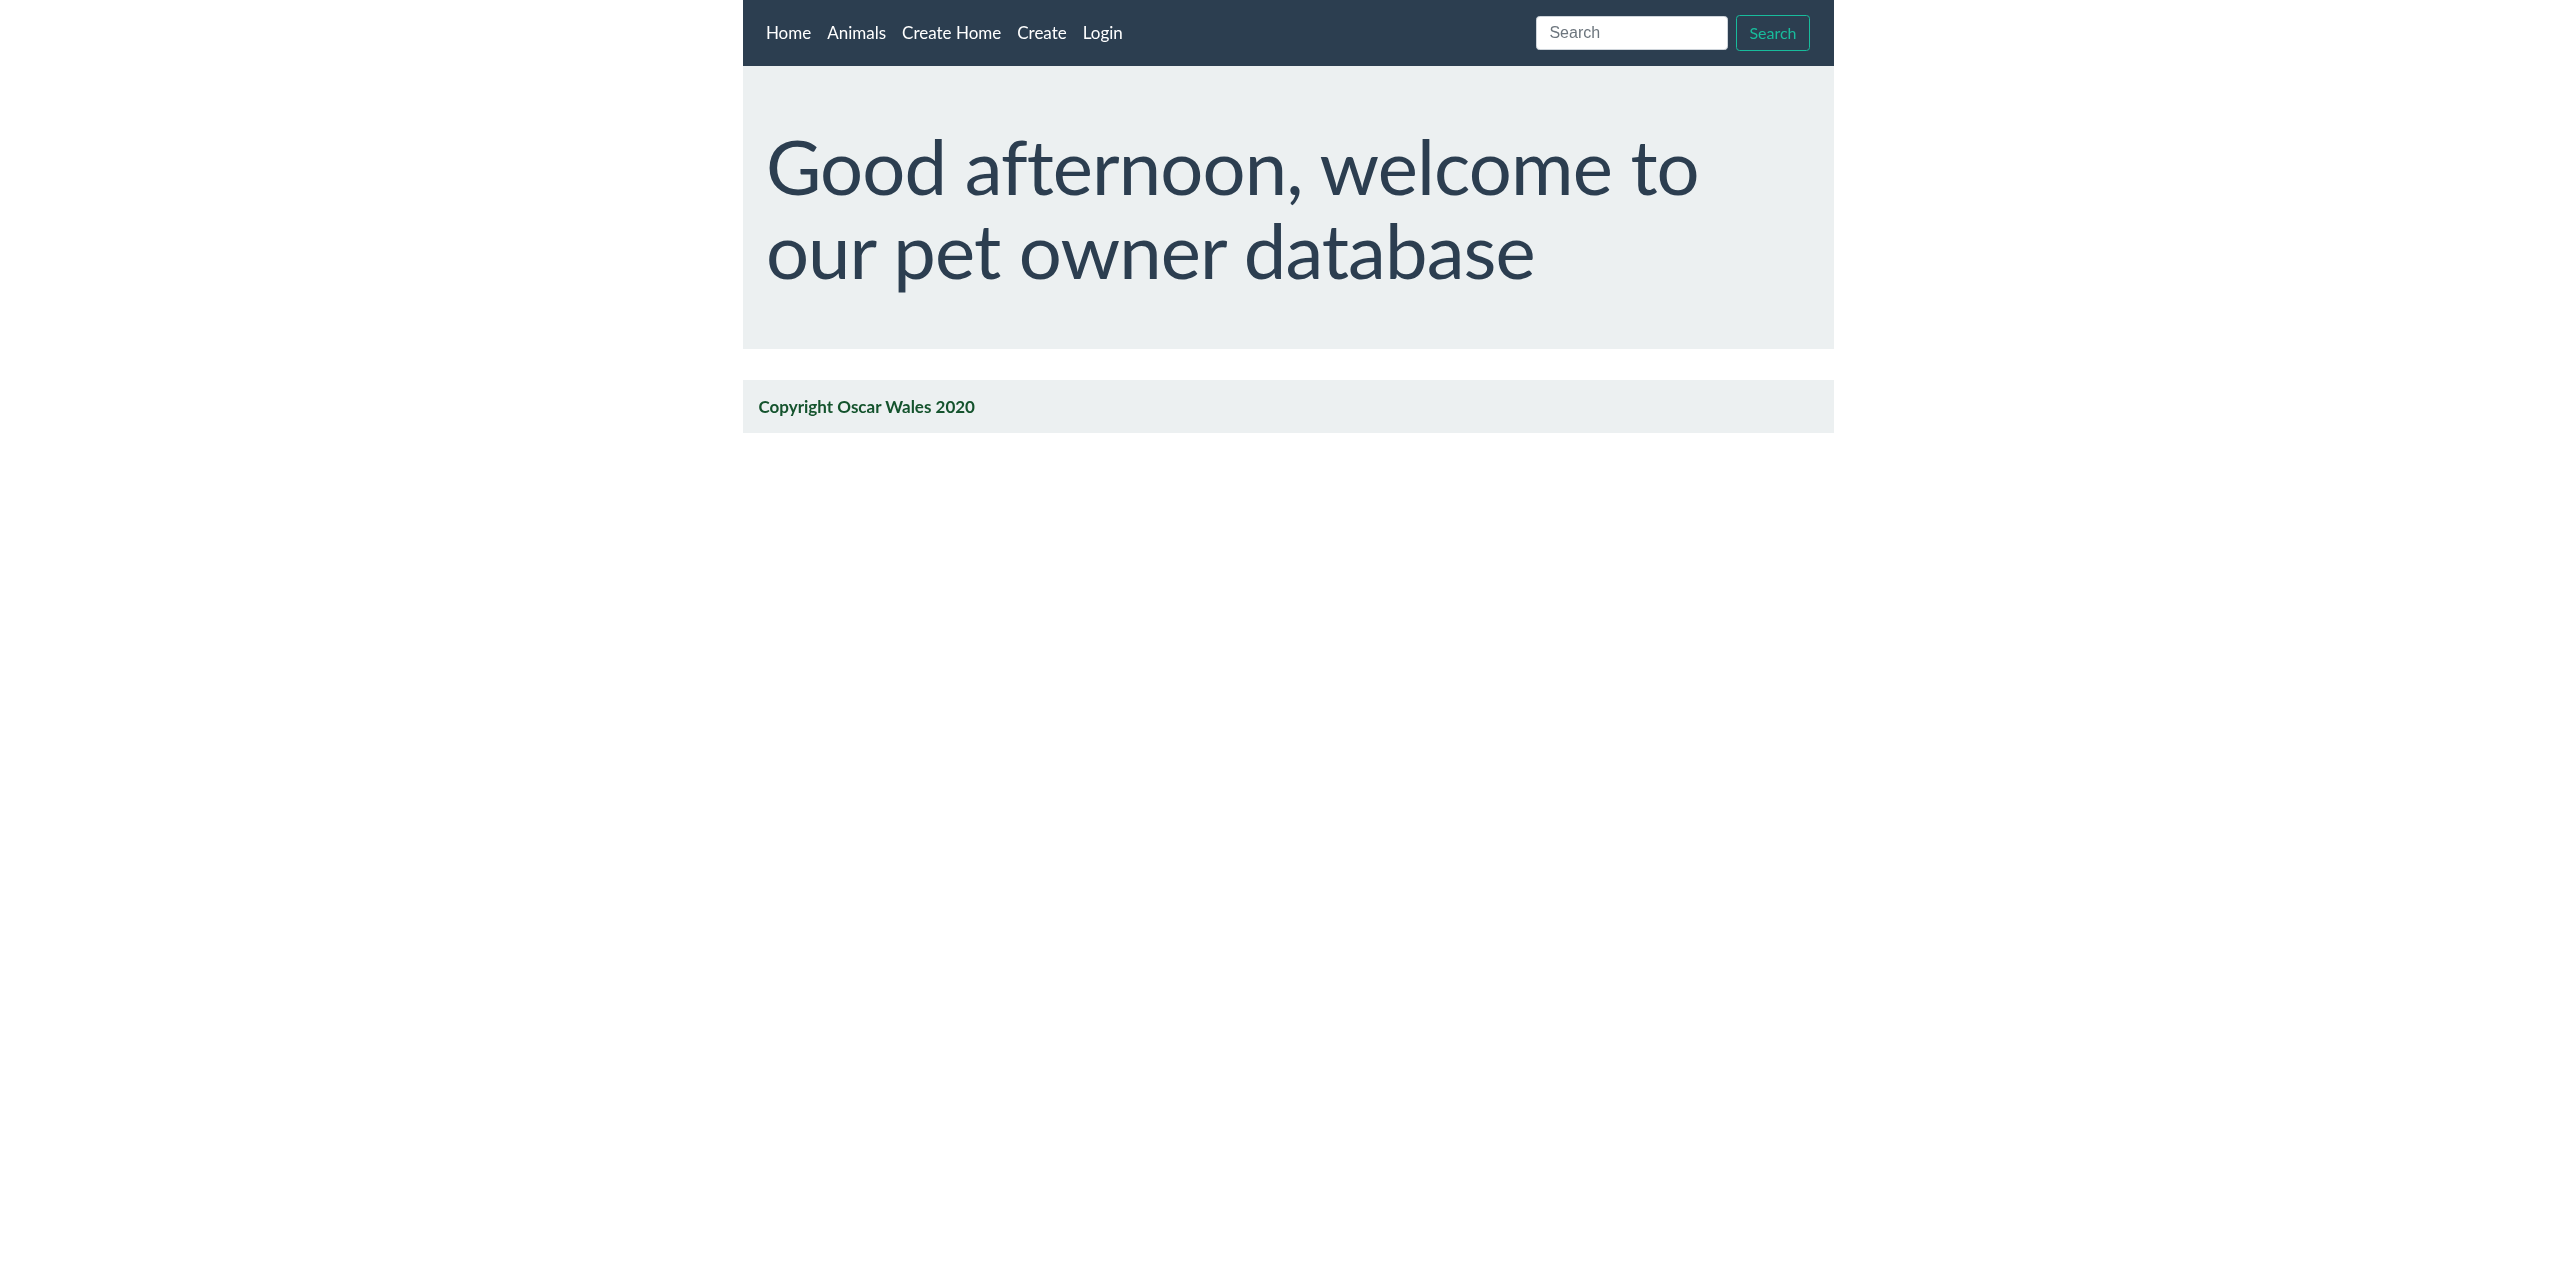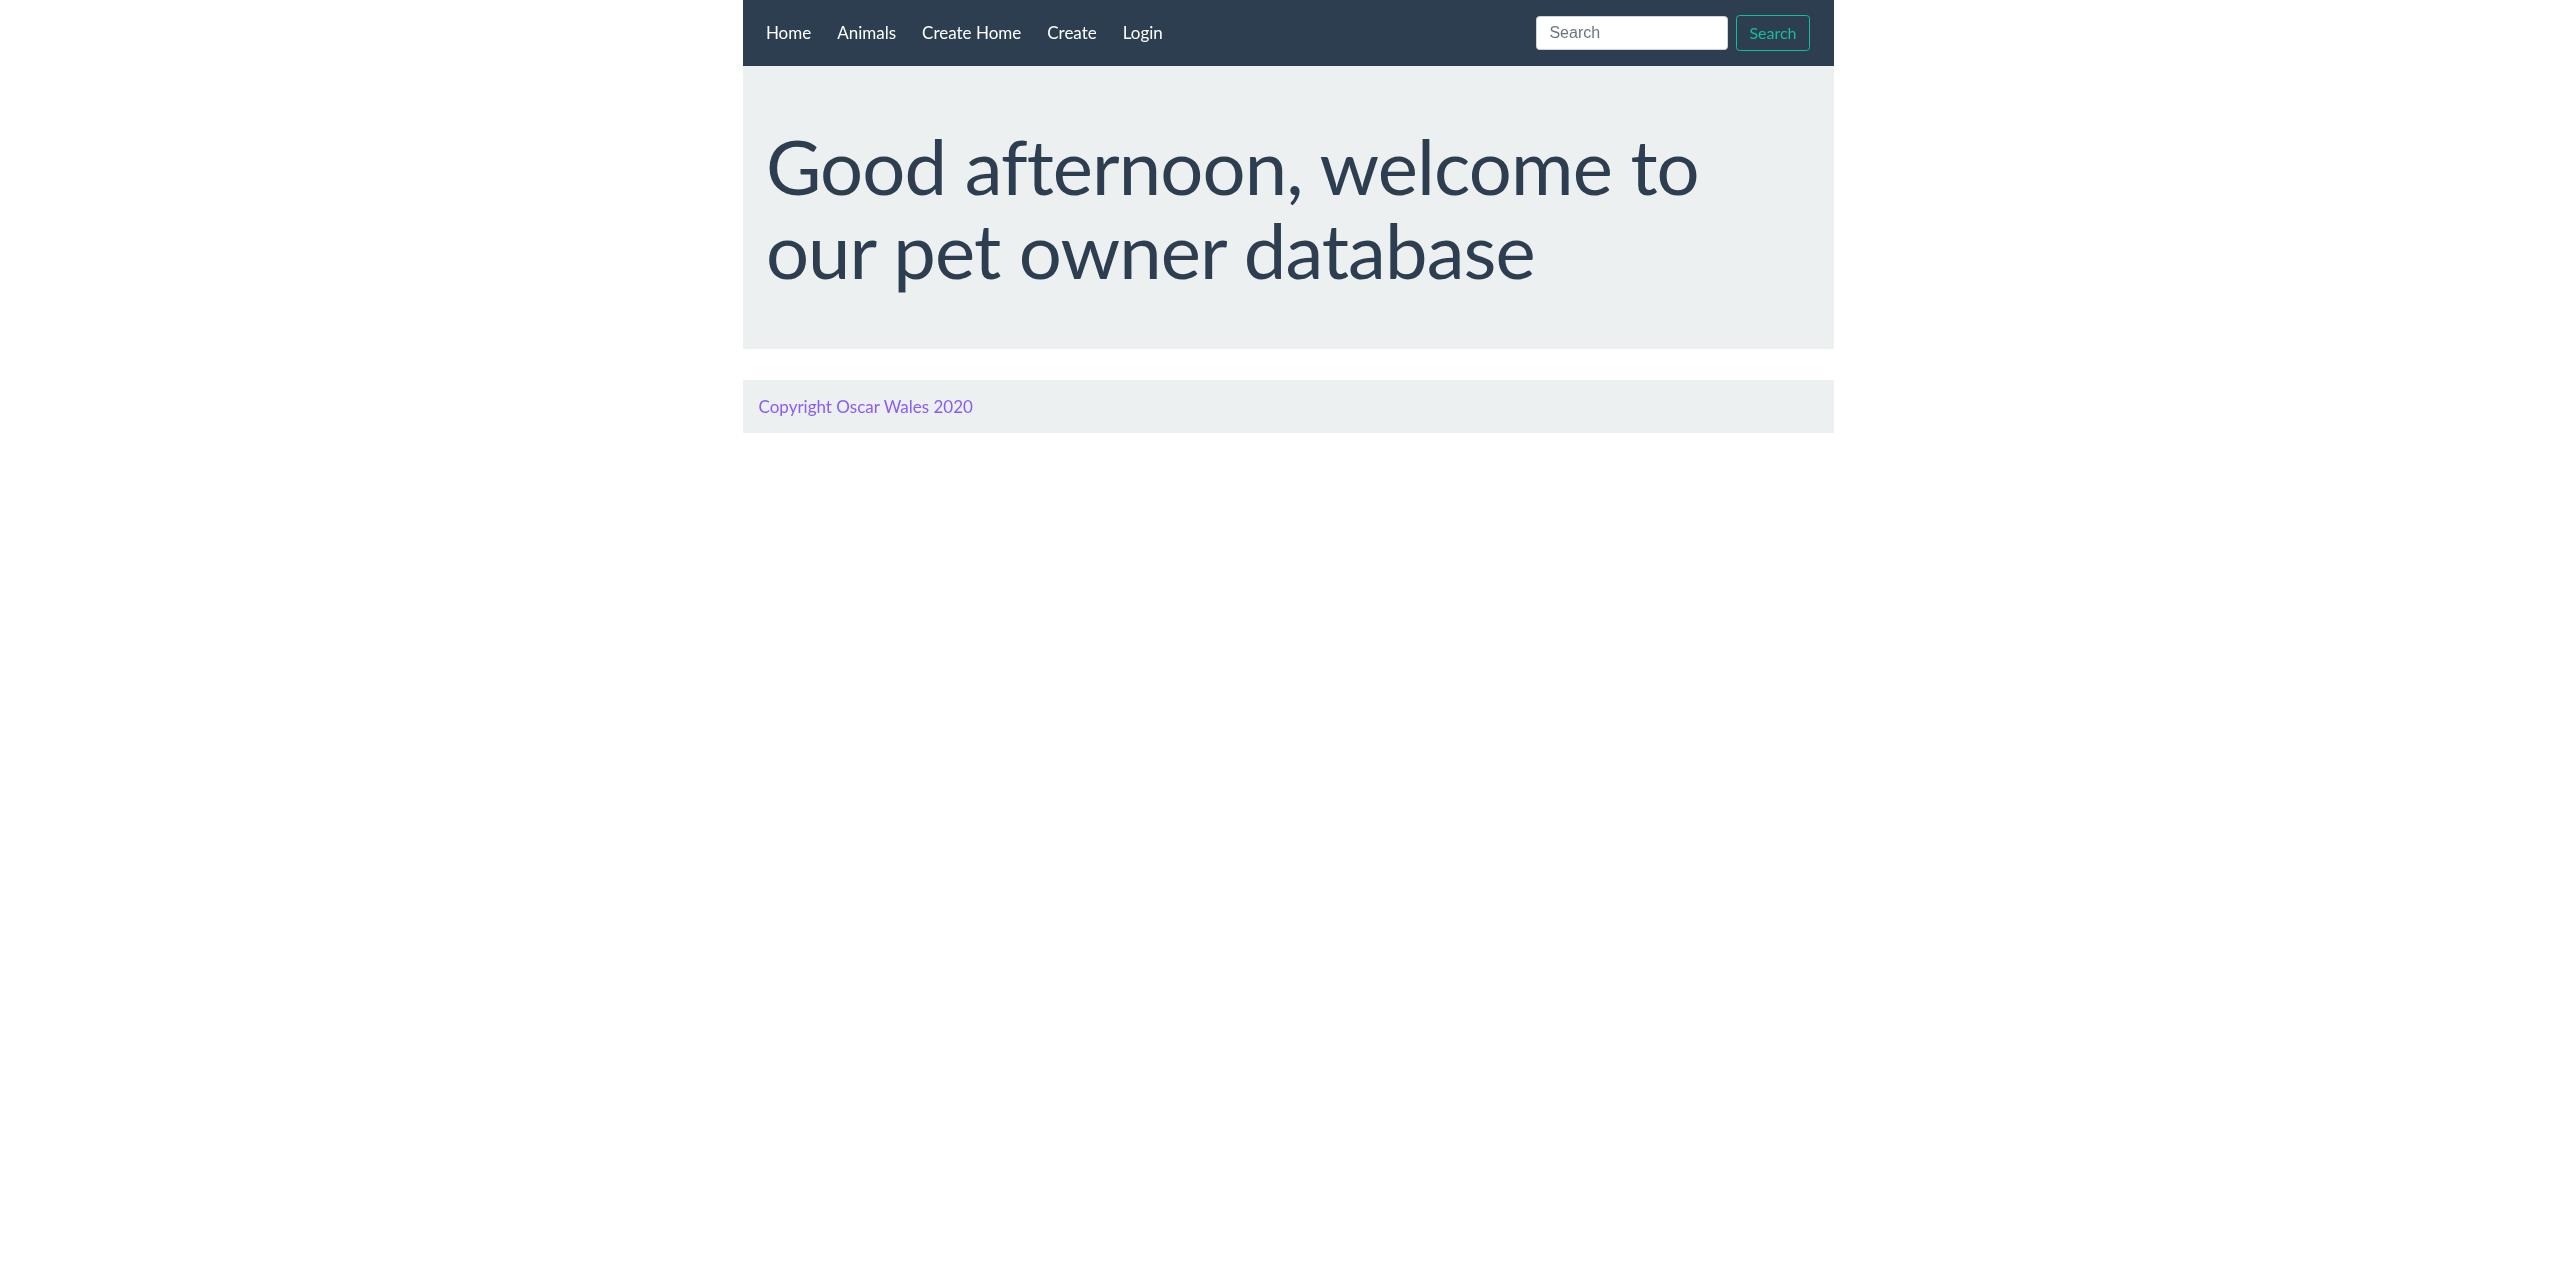--- a/index.html
+++ b/index.html
@@ -17,21 +17,21 @@
     }
     .navbar {
       background: #2c3e50;
       padding: 15.3px 23.4px;
       display: flex;
       align-items: center;
       justify-content: space-between;
     }
     .nav-links {
       display: flex;
-      gap: 26px;
+      gap: 16px;
     }
     .nav-link {
       color: #ffffff;
       text-decoration: none;
       font-size: 17px;
       font-weight: 400;
       cursor: pointer;
     }
     .search-form {
       display: flex;
@@ -72,22 +72,22 @@
       line-height: 1.1;
       letter-spacing: -0.9px;
     }
     .footer {
       background: #ecf0f1;
       margin-top: 31px;
       padding: 16px 16px;
     }
     .footer-text {
       font-size: 17px;
-      color: #8b5cf6;
-      font-weight: 400;
+      color: #14532d;
+      font-weight: 700;
     }
   </style>
 </head>
 <body>
 
 <div class="container">
   <nav class="navbar">
     <div class="nav-links">
       <a class="nav-link">Home</a>
       <a class="nav-link">Animals</a>

